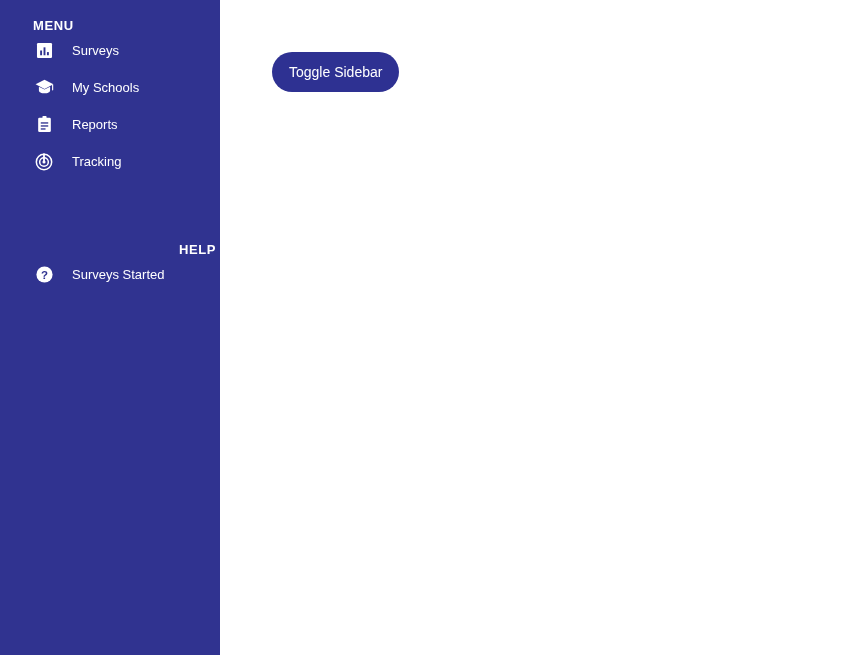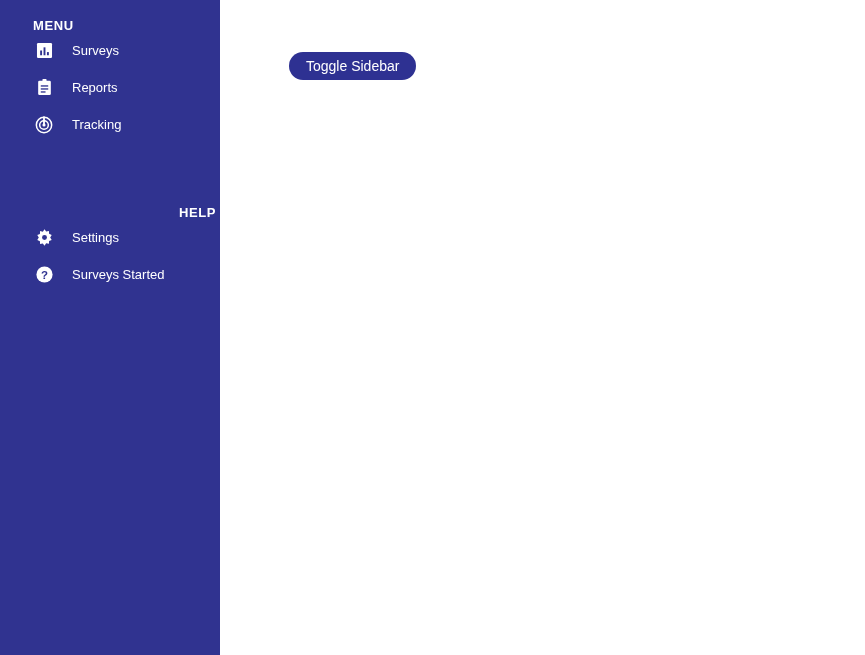--- a/index.html
+++ b/index.html
@@ -83,27 +83,27 @@
 
   
   .content {
     flex: 1 1 auto;
     background: #ffffff;
     position: relative;
   }
 
   .toggle-sidebar-button {
     position: absolute;
-    left: 69px;
+    left: 52px;
     top: 52px;
     background: #2e3192;
     color: #ffffff;
     border: none;
     border-radius: 999px;
-    height: 28px;
+    height: 40px;
     padding: 0 17px;
     font-family: "Liberation Sans", sans-serif;
     font-size: 14px;
     line-height: 28px;
     cursor: pointer;
     white-space: nowrap;
   }
 </style>
 </head>
 <body>
@@ -122,20 +122,30 @@
             <svg width="19" height="19" viewBox="0 0 24 24">
               <rect x="2.5" y="2.5" width="19" height="19" rx="1.5" fill="#ffffff"></rect>
               <rect x="6.5" y="12" width="2.4" height="6" fill="#303390"></rect>
               <rect x="10.8" y="8" width="2.4" height="10" fill="#303390"></rect>
               <rect x="15.1" y="14" width="2.4" height="4" fill="#303390"></rect>
             </svg>
           </span>
           <span class="nav-label">Surveys</span>
         </li>
 
+        <li class="nav-item">
+          <span class="nav-icon">
+            <svg width="21" height="21" viewBox="0 0 24 24">
+              <path d="M12 3.2 1.8 8.4l10.2 5.2 10.2-5.2L12 3.2z" fill="#ffffff"></path>
+              <path d="M5.6 11.1v4.2c0 1.9 2.9 3.3 6.4 3.3s6.4-1.4 6.4-3.3v-4.2L12 14.2 5.6 11.1z" fill="#ffffff"></path>
+              <path d="M21.3 9.1v5.6" stroke="#ffffff" stroke-width="1.3" fill="none" stroke-linecap="round"></path>
+            </svg>
+          </span>
+          <span class="nav-label">My Schools</span>
+        </li>
 
         <li class="nav-item">
           <span class="nav-icon">
             <svg width="19" height="19" viewBox="0 0 24 24">
               <rect x="4" y="3.4" width="16" height="18.2" rx="1.6" fill="#ffffff"></rect>
               <rect x="9.4" y="1.2" width="5.2" height="3.6" rx="1" fill="#ffffff"></rect>
               <rect x="7.3" y="9.2" width="9.4" height="1.7" fill="#303390"></rect>
               <rect x="7.3" y="13" width="9.4" height="1.7" fill="#303390"></rect>
               <rect x="7.3" y="16.8" width="6" height="1.7" fill="#303390"></rect>
             </svg>
@@ -158,29 +168,20 @@
       </ul>
     </div>
 
     <div class="gap-between-sections"></div>
 
     <div class="nav-section">
       <div class="section-title section-help-title">HELP</div>
 
       <ul class="nav-list">
 
-        <li class="nav-item">
-          <span class="nav-icon">
-            <svg width="19" height="19" viewBox="0 0 24 24">
-              <path fill="#ffffff" d="M12 1.6l2.1 2.9 3.5-.7.2 3.6 3.3 1.4-1.9 3.1 1.9 3.1-3.3 1.4-.2 3.6-3.5-.7L12 22.4l-2.1-2.9-3.5.7-.2-3.6-3.3-1.4L4.8 12 2.9 8.9l3.3-1.4.2-3.6 3.5.7L12 1.6z"></path>
-              <circle cx="12" cy="12" r="3.1" fill="#303390"></circle>
-            </svg>
-          </span>
-          <span class="nav-label">Settings</span>
-        </li>
 
         <li class="nav-item">
           <span class="nav-icon">
             <svg width="19" height="19" viewBox="0 0 24 24">
               <circle cx="12" cy="12" r="10.2" fill="#ffffff"></circle>
               <text x="12" y="17.3" text-anchor="middle" font-family="Liberation Sans, sans-serif" font-size="14.5" font-weight="bold" fill="#303390">?</text>
             </svg>
           </span>
           <span class="nav-label">Surveys Started</span>
         </li>

